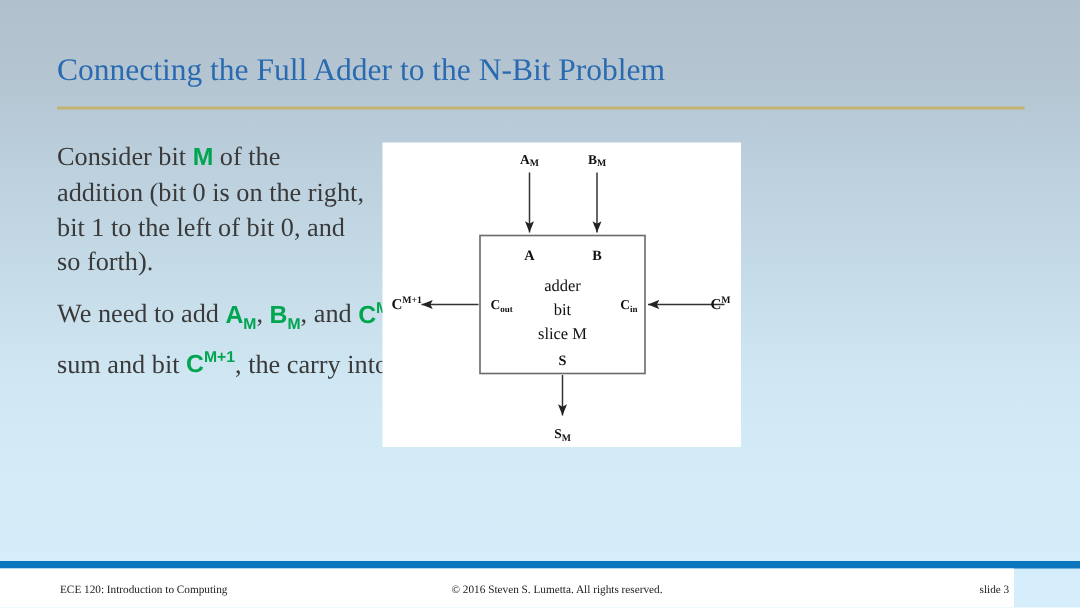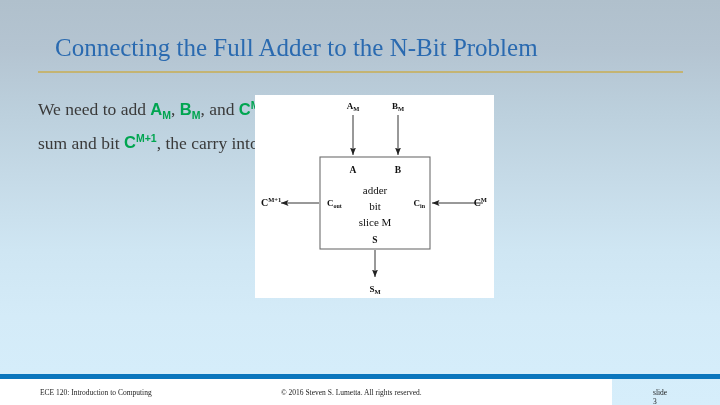--- a/index.html
+++ b/index.html
@@ -24,25 +24,25 @@
         #cfe6f3 62%,
         #d4ebf8 78%,
         #d5edfa 92%,
         #d6eefb 100%);
     overflow: hidden;
   }
 
   
   #title {
     position: absolute;
-    left: 55px;
+    left: 38px;
     top: 34px;
     width: 650px;
     font-family: "Liberation Serif", serif;
-    font-size: 25px;
+    font-size: 21px;
     font-weight: normal;
     color: #2a6ab0;
     letter-spacing: 0px;
     white-space: nowrap;
   }
   #title-rule {
     position: absolute;
     left: 38px;
     top: 71px;
     width: 645px;
@@ -99,45 +99,46 @@
     left: 0;
     top: 374px;
     width: 720px;
     height: 5px;
     background: #0b76bd;
   }
   #footer {
     position: absolute;
     left: 0;
     top: 379px;
-    width: 612px;
+    width: 676px;
     height: 26px;
     background: #ffffff;
     text-decoration: underline;
   }
   .foot-txt {
     position: absolute;
     font-family: "Liberation Serif", serif;
     font-size: 7.5px;
     color: #1a1a1a;
     top: 9px;
   }
   #foot-left  { left: 40px; }
-  #foot-mid   { left: 263px; padding-left: 18px; }
+  #foot-mid   { left: 283px; padding-left: 18px; }
   #foot-right { left: 653px; }
 </style>
 </head>
 <body>
 
 <div id="slide">
 
   <div id="title">Connecting the Full Adder to the N-Bit Problem</div>
   <div id="title-rule"></div>
 
   <div id="body-text">
+    <p class="para1"><span>Consider bit </span><span class="grn">M</span><span> of the addition (bit 0 is on the right, bit 1 to the left of bit 0, and so forth).</span></p>
 
     <p class="para2 wide"><span>We need to add </span><span class="grn"><span>A</span><sub>M</sub></span><span>, </span><span class="grn"><span>B</span><sub>M</sub></span><span>, and  </span><span class="grn"><span>C</span><sup>M</sup></span><span> to produce bit </span><span class="grn"><span>S</span><sub>M</sub></span><span>, of the sum and bit </span><span class="grn"><span>C</span><sup>M+1</sup></span><span>, the carry into bit </span><span class="grn">M+1</span><span> of the addition.</span></p>
   </div>
 
   <div id="figure">
     <svg width="239" height="203" viewBox="0 0 239 203" xmlns="http://www.w3.org/2000/svg">
       <defs>
         <marker id="arrh" markerWidth="9" markerHeight="9" refX="7.5" refY="3" orient="auto">
           <path d="M0,0 L7.5,3 L0,6 L1.6,3 z" fill="#222"></path>
         </marker>

